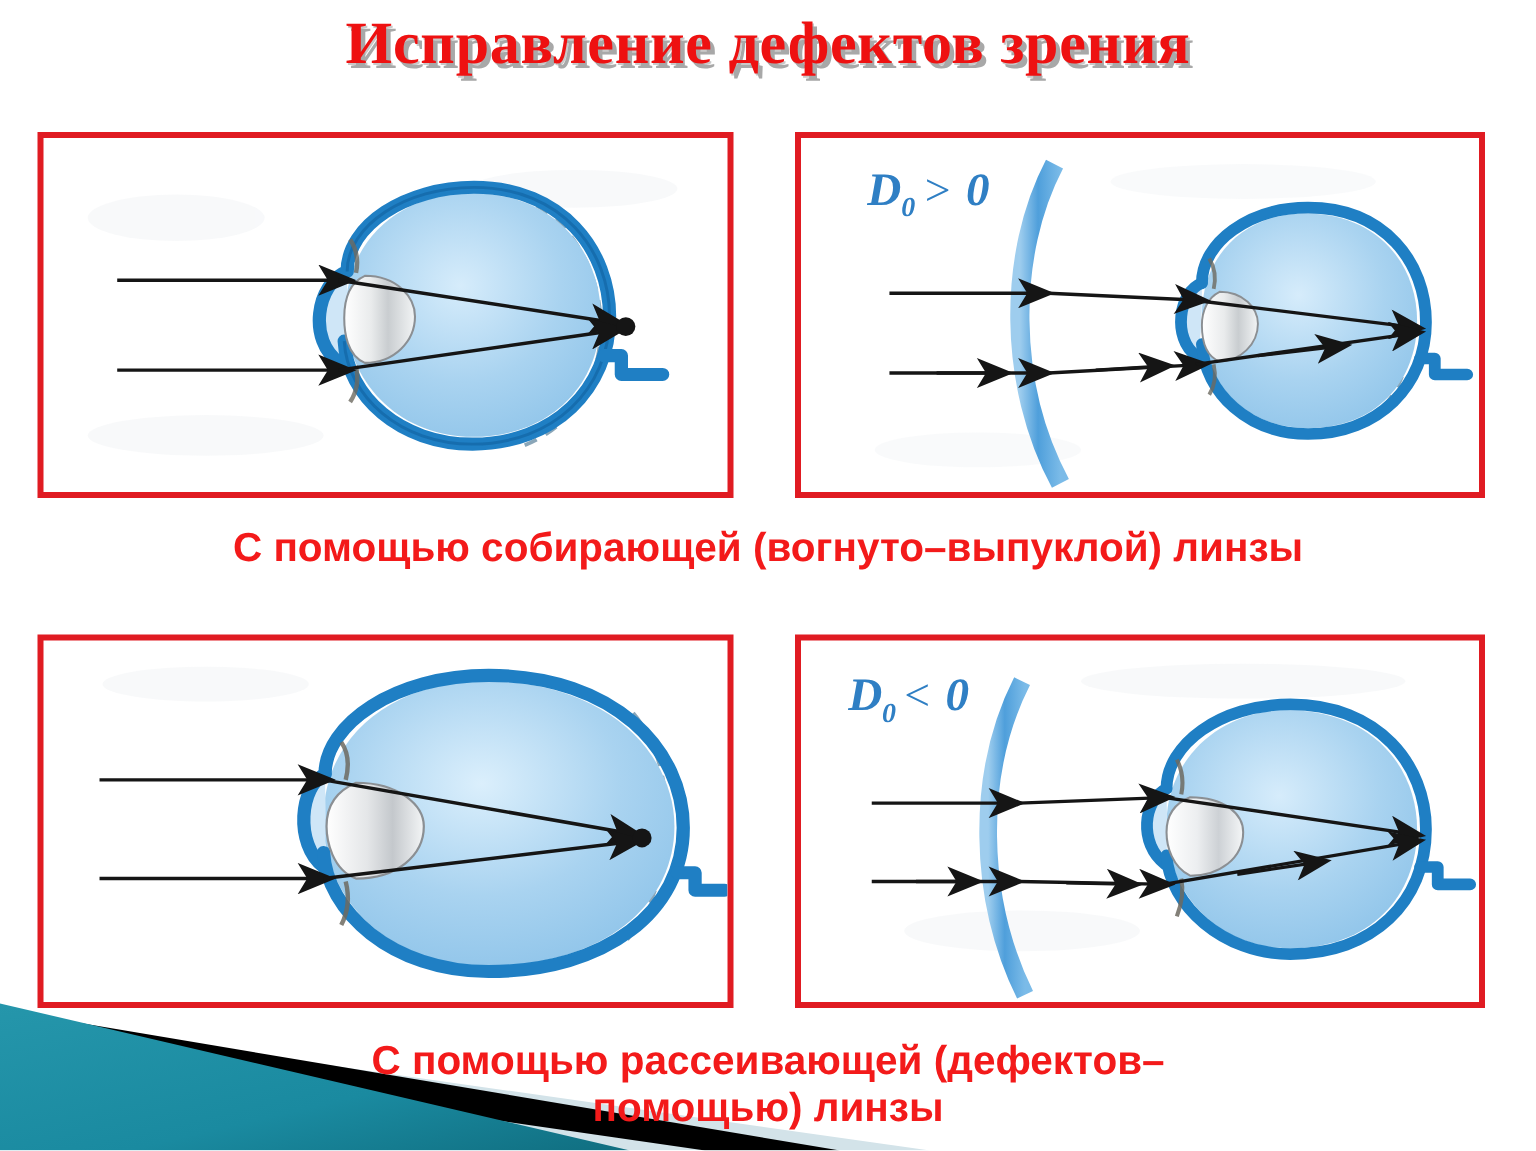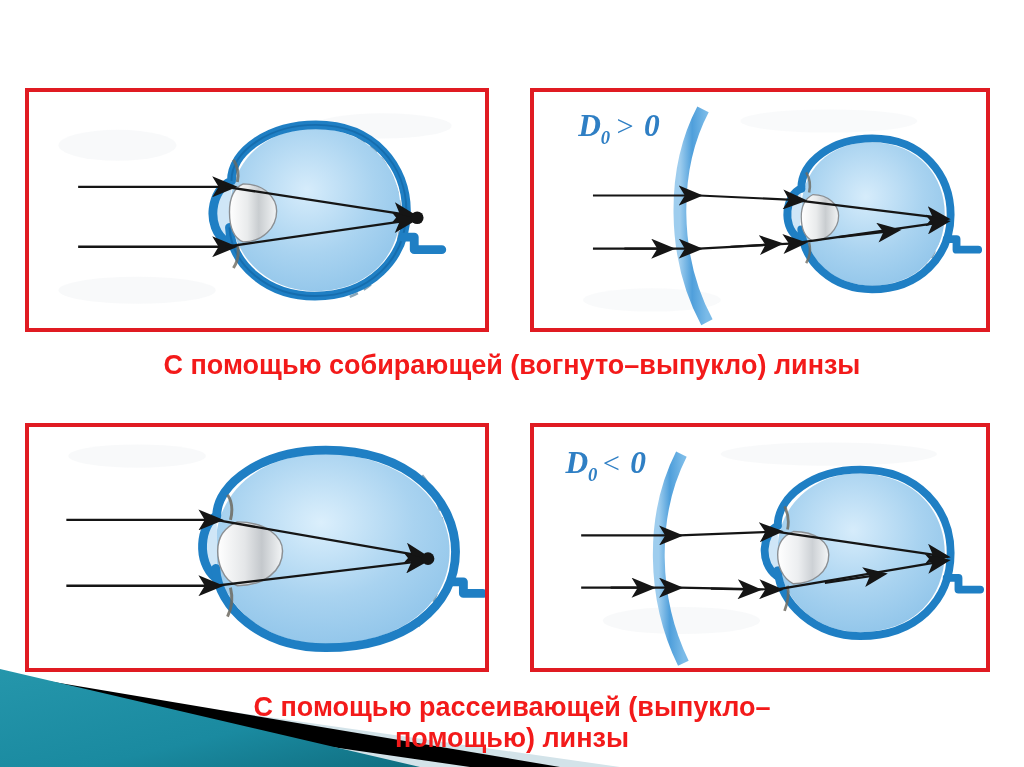--- a/index.html
+++ b/index.html
@@ -69,20 +69,21 @@
   .corner-deco svg{display:block;width:100%;height:100%;}
 
   
   .formula{font-family:"Liberation Serif", serif;font-style:italic;font-weight:bold;}
 </style>
 </head>
 <body>
 
 <div class="slide">
 
+  <div class="title">Исправление дефектов зрения</div>
 
   <div class="panel" id="panel-tl">
     <svg viewBox="0 0 464 244" preserveAspectRatio="none">
       <defs>
         <radialGradient id="vitA" cx="45%" cy="38%" r="72%">
           <stop offset="0%" stop-color="#d6ecfb"></stop>
           <stop offset="55%" stop-color="#a9d3f0"></stop>
           <stop offset="100%" stop-color="#8dc3e9"></stop>
         </radialGradient>
         <linearGradient id="lensA" x1="0" y1="0" x2="1" y2="0">
@@ -329,24 +330,24 @@
         <line x1="180" y1="167" x2="228" y2="168" marker-end="url(#arwD)"></line>
       </g>
       <g stroke="#151515" stroke-width="2.3" fill="none">
         <line x1="246" y1="108" x2="420" y2="134" marker-end="url(#arwD)"></line>
         <line x1="246" y1="168" x2="420" y2="138" marker-end="url(#arwD)"></line>
         <line x1="296" y1="161" x2="356" y2="152" marker-end="url(#arwD)"></line>
       </g>
     </svg>
   </div>
 
-  <div class="caption" id="caption-top">С помощью собирающей (вогнуто–выпукло) линзы</div>
+  <div class="caption" id="caption-top">С помощью собирающей (вогнуто–выпуклой) линзы</div>
 
   <div class="caption" id="caption-bottom">
-    <span class="cb-line" id="cb-l1">С помощью рассеивающей (выпукло–</span>
+    <span class="cb-line" id="cb-l1">С помощью рассеивающей (дефектов–</span>
     <span class="cb-line" id="cb-l2">помощью) линзы</span>
   </div>
 
   <div class="corner-deco">
     <svg viewBox="0 0 620 160" preserveAspectRatio="none">
       <defs>
         <linearGradient id="tealG" x1="0" y1="0" x2="1" y2="1">
           <stop offset="0%" stop-color="#2596ab"></stop>
           <stop offset="60%" stop-color="#1a8aa0"></stop>
           <stop offset="100%" stop-color="#106e80"></stop>

